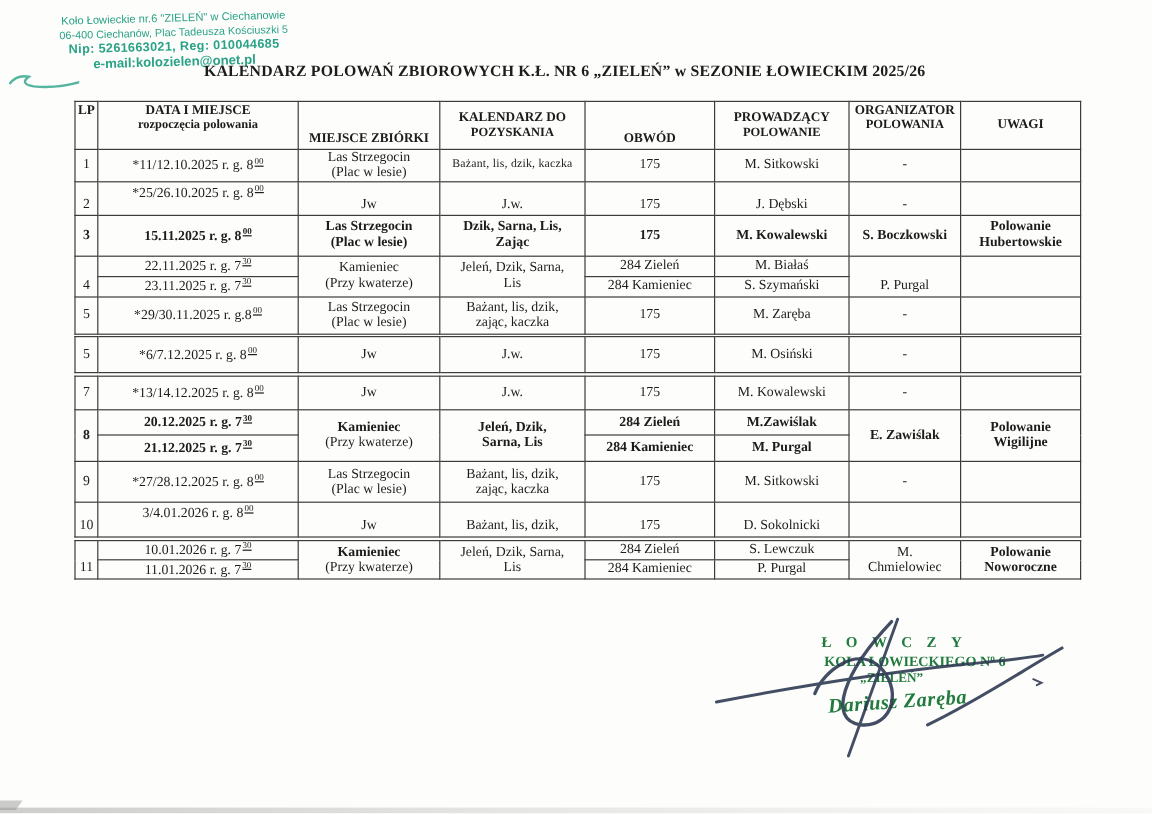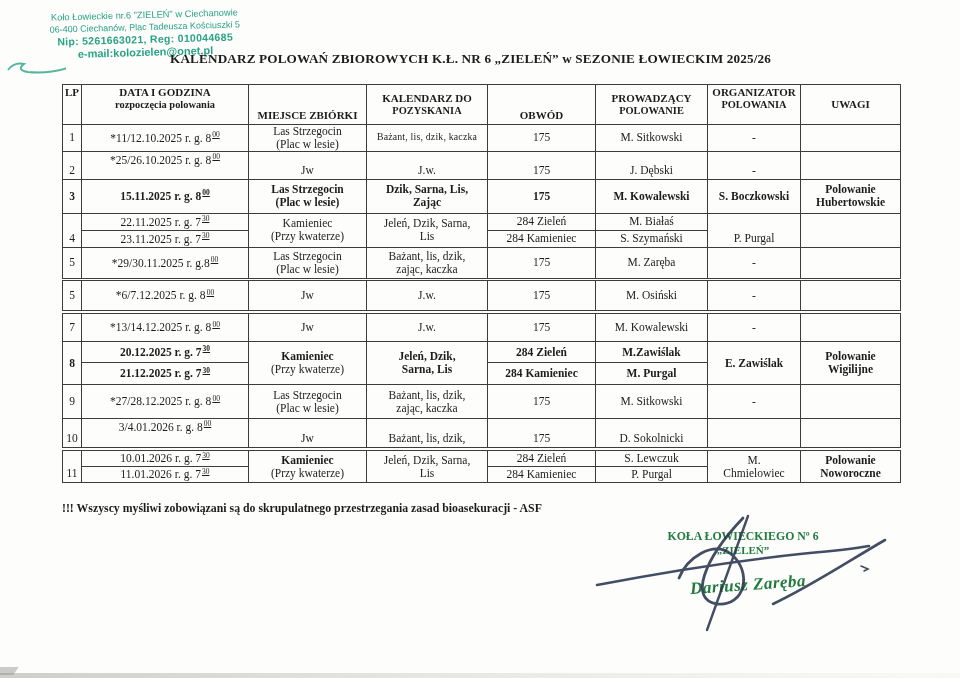--- a/index.html
+++ b/index.html
@@ -29,21 +29,21 @@
   .b{font-weight:bold;}
   .small{font-size:9.8px !important;letter-spacing:.2px;}
   sup.u{font-size:7.5px;text-decoration:underline;vertical-align:super;margin-left:1px;}
   
   .notes{position:absolute;left:62px;top:500px;font-size:11.8px;line-height:16.5px;}
   .notes .bold{font-weight:bold;}
   
   .stamp-bottom{position:absolute;left:648px;top:528px;width:190px;text-align:center;
         font-family:"Liberation Serif",serif;line-height:1.2;}
   .stamp-bottom .s1{font-size:12.5px;font-weight:bold;letter-spacing:12px;padding-left:12px;}
-  .stamp-bottom .s2{font-size:11.8px;font-weight:bold;margin-top:1px;white-space:nowrap;}
+  .stamp-bottom .s2{font-size:11.8px;font-weight:bold;margin-top:1px;white-space:nowrap;text-align:right;}
   .stamp-bottom .s3{font-size:11px;font-weight:bold;margin-top:1px;}
   .sig-name{position:absolute;left:690px;top:575px;font-size:17px;font-style:italic;
         font-weight:bold;transform:rotate(-4deg);letter-spacing:.5px;}
   .sig-svg{position:absolute;left:575px;top:500px;pointer-events:none;}
   
   .edge-bottom{position:absolute;left:0;bottom:0;width:100%;height:5px;opacity:.55;
         background:linear-gradient(to right,#a7a7a5,#d3d3d1 45%,#ececea 80%,#f4f4f2);}
   .corner-bl{position:absolute;left:0;bottom:3px;width:22px;height:8px;background:#8f8f8d;
         opacity:.45;transform:skewX(-35deg) translateX(-6px);}
 </style>
@@ -75,21 +75,21 @@
           <col style="width:112px">
           <col style="width:93px">
           <col style="width:100px">
         </colgroup>
         <tbody>
           <tr style="height:40px">
             <th class="vt ">
               <div class="">LP</div>
             </th>
             <th class="vt ">
-              <div class="">DATA I GODZINA</div>
+              <div class="">DATA I MIEJSCE</div>
               <div class="sub">rozpoczęcia polowania</div>
             </th>
             <th class="vb ">
               <div class="">MIEJSCE ZBIÓRKI</div>
             </th>
             <th class=" ">
               <div class="">KALENDARZ DO</div>
               <div class="sub">POZYSKANIA</div>
             </th>
             <th class="vb ">
@@ -359,24 +359,24 @@
           <tr style="height:16px">
             <td class=""><span class="">11.01.2026  r. g. 7<sup class="u">30</sup></span></td>
             <td class=""><span class="">284 Kamieniec</span></td>
             <td class=""><span class="">P. Purgal</span></td>
           </tr>
         </tbody>
       </table>
     </div>
 
   <div class="notes">
-    <div class="bold">!!! Wszyscy myśliwi zobowiązani są do skrupulatnego przestrzegania  zasad bioasekuracji - ASF</div>
   </div>
 
   <div class="stamp-bottom" id="stampBottom" style="color: rgb(33, 122, 62);">
+    <div class="s1">ŁOWCZY</div>
     <div class="s2">KOŁA ŁOWIECKIEGO Nº 6</div>
     <div class="s3">„ZIELEŃ”</div>
   </div>
   <div class="sig-name" id="sigName" style="color: rgb(33, 122, 62);">Dariusz Zaręba</div>
   <svg class="sig-svg" width="350" height="140" viewBox="0 0 350 140">
     <g fill="none" stroke="#2a3550" stroke-linecap="round" opacity=".88">
       <path d="M22 85 C 90 72, 150 62, 225 54 C 258 51, 278 49, 294 46" stroke-width="2.4"></path>
       <path d="M168 18 C 128 60, 114 100, 142 104 C 170 107, 178 72, 156 54 C 138 40, 112 58, 104 78" stroke-width="2.8"></path>
       <path d="M173 16 L 132 130" stroke-width="2.4"></path>
       <path d="M198 104 C 236 86, 272 62, 310 40" stroke-width="2.6"></path>

